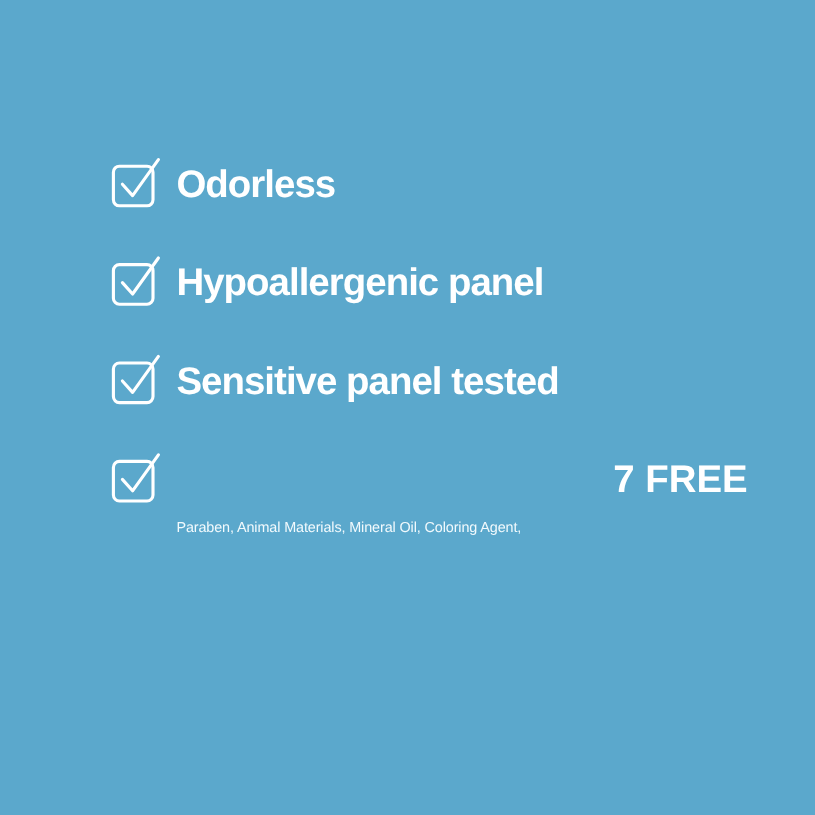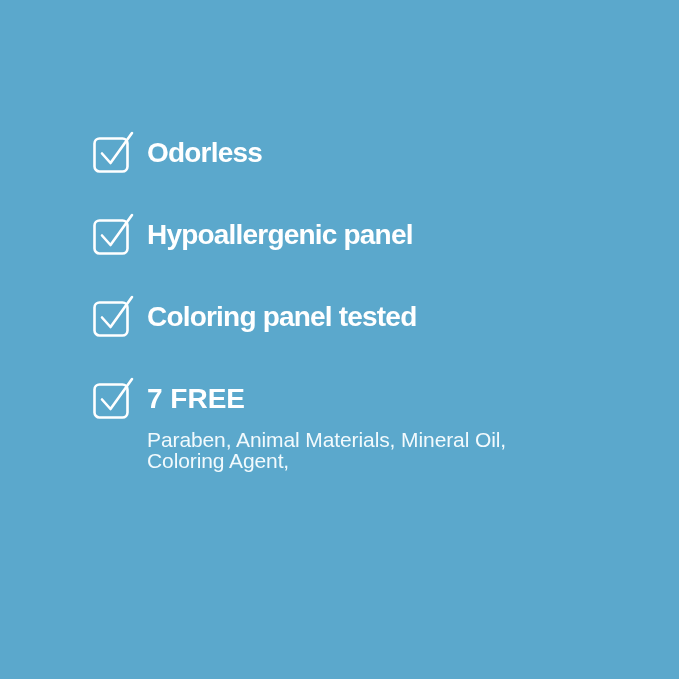--- a/index.html
+++ b/index.html
@@ -47,33 +47,34 @@
   }
   .feature-body {
     flex: 1 1 auto;
     min-width: 0;
     padding-top: 1px;
   }
   .feature-label {
     color: #ffffff;
     font-family: "Liberation Sans", sans-serif;
     font-weight: bold;
-    font-size: 28px;
+    font-size: 32px;
     line-height: 42px;
     letter-spacing: -0.8px;
     white-space: nowrap;
   }
   .feature-label.caps {
     letter-spacing: 0px;
+    text-align: right;
   }
   .feature-sub {
     color: #f2fafd;
     font-family: "Liberation Sans", sans-serif;
     font-weight: normal;
-    font-size: 21px;
+    font-size: 12px;
     line-height: 21px;
     letter-spacing: -0.1px;
     margin-top: 9px;
     max-width: 440px;
   }
   .feature-sub span {
     display: block;
   }
 </style>
 </head>
@@ -108,21 +109,21 @@
     </div>
 
     <div class="feature-row">
       <span class="checkbox-icon">
         <svg width="42" height="46" viewBox="0 0 42 46" fill="none" xmlns="http://www.w3.org/2000/svg">
           <rect x="1.5" y="7.5" width="33" height="33" rx="5" ry="5" stroke="#ffffff" stroke-width="2.6" fill="none"></rect>
           <path d="M9 22.5 L17.5 32 L39 2" stroke="#ffffff" stroke-width="2.6" fill="none" stroke-linecap="round" stroke-linejoin="round"></path>
         </svg>
       </span>
       <div class="feature-body">
-        <div class="feature-label">Coloring panel tested</div>
+        <div class="feature-label">Sensitive panel tested</div>
       </div>
     </div>
 
     <div class="feature-row last">
       <span class="checkbox-icon">
         <svg width="42" height="46" viewBox="0 0 42 46" fill="none" xmlns="http://www.w3.org/2000/svg">
           <rect x="1.5" y="7.5" width="33" height="33" rx="5" ry="5" stroke="#ffffff" stroke-width="2.6" fill="none"></rect>
           <path d="M9 22.5 L17.5 32 L39 2" stroke="#ffffff" stroke-width="2.6" fill="none" stroke-linecap="round" stroke-linejoin="round"></path>
         </svg>
       </span>

